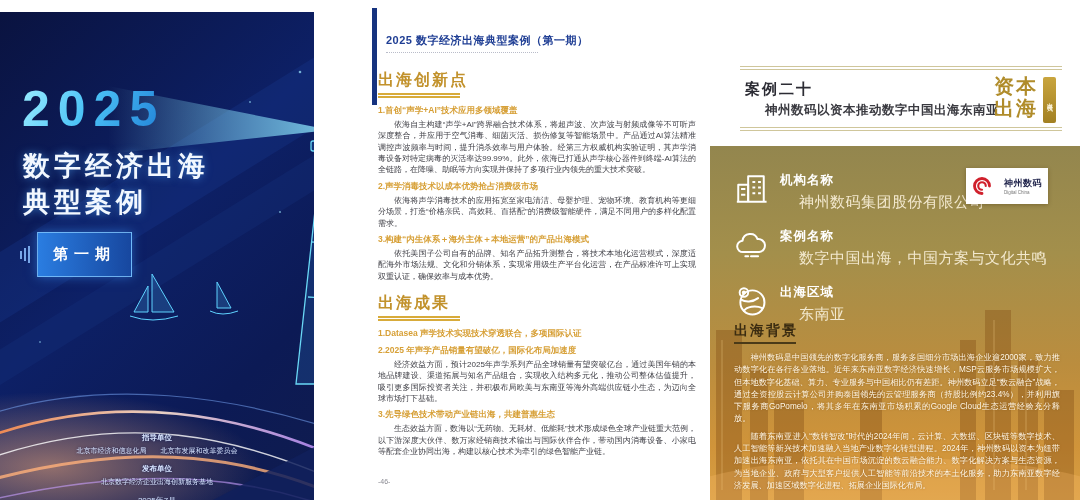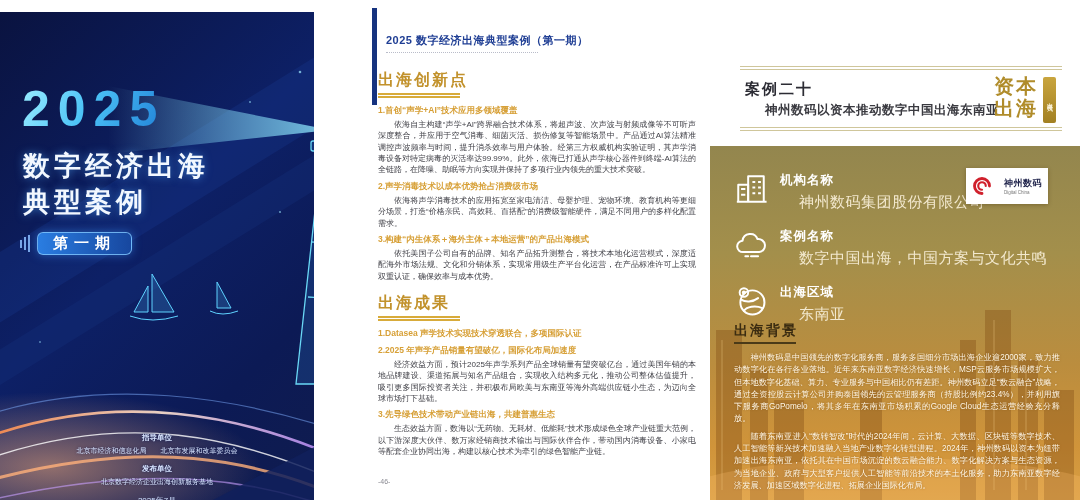--- a/index.html
+++ b/index.html
@@ -14,21 +14,21 @@
             background:linear-gradient(115deg,#9deeff 0%,#4cc3f7 45%,#1f7fd6 100%);
             -webkit-background-clip:text; background-clip:text; color:transparent; }
   .c-t1 { position:absolute; left:23px; top:136px; font-size:27px; font-weight:bold; color:#f2f8ff;
           letter-spacing:4px; text-shadow:0 0 8px rgba(80,170,255,.6); }
   .c-t2 { position:absolute; left:23px; top:172px; font-size:27px; font-weight:bold; color:#f2f8ff;
           letter-spacing:4px; text-shadow:0 0 8px rgba(80,170,255,.6); }
   .c-badge-row { position:absolute; left:20px; top:220px; display:flex; align-items:center; }
   .c-ticks { display:flex; align-items:center; margin-right:5px; }
   .c-ticks i { display:block; width:2px; background:rgba(140,190,255,.85); margin-right:2px; }
   .c-ticks i:nth-child(1){height:8px;} .c-ticks i:nth-child(2){height:13px;} .c-ticks i:nth-child(3){height:17px;}
-  .c-badge { padding:1px 15px; border-radius:6px; border:1px solid rgba(130,200,255,.8);
+  .c-badge { padding:12px 15px; border-radius:0; border:1px solid rgba(130,200,255,.8);
              background:linear-gradient(90deg,#2a7de1,#17479f); color:#fff; font-size:15px;
              font-weight:bold; letter-spacing:6px; box-shadow:0 0 10px rgba(60,150,255,.5); }
   .c-foot { position:absolute; left:0; right:0; top:421px; text-align:center; color:#d9e5ff;
             font-size:7px; line-height:1.35; text-shadow:0 0 3px rgba(0,20,80,.8); }
   .c-foot .lbl { font-weight:bold; font-size:7.5px; margin-bottom:3px; }
   .c-foot .gap { height:8px; }
   .c-date { position:absolute; left:0; right:0; top:483px; text-align:center; color:#cfe0ff; font-size:8px; }
 
   
   .mid { position:absolute; left:358px; top:8px; width:352px; height:500px; background:#ffffff; }

